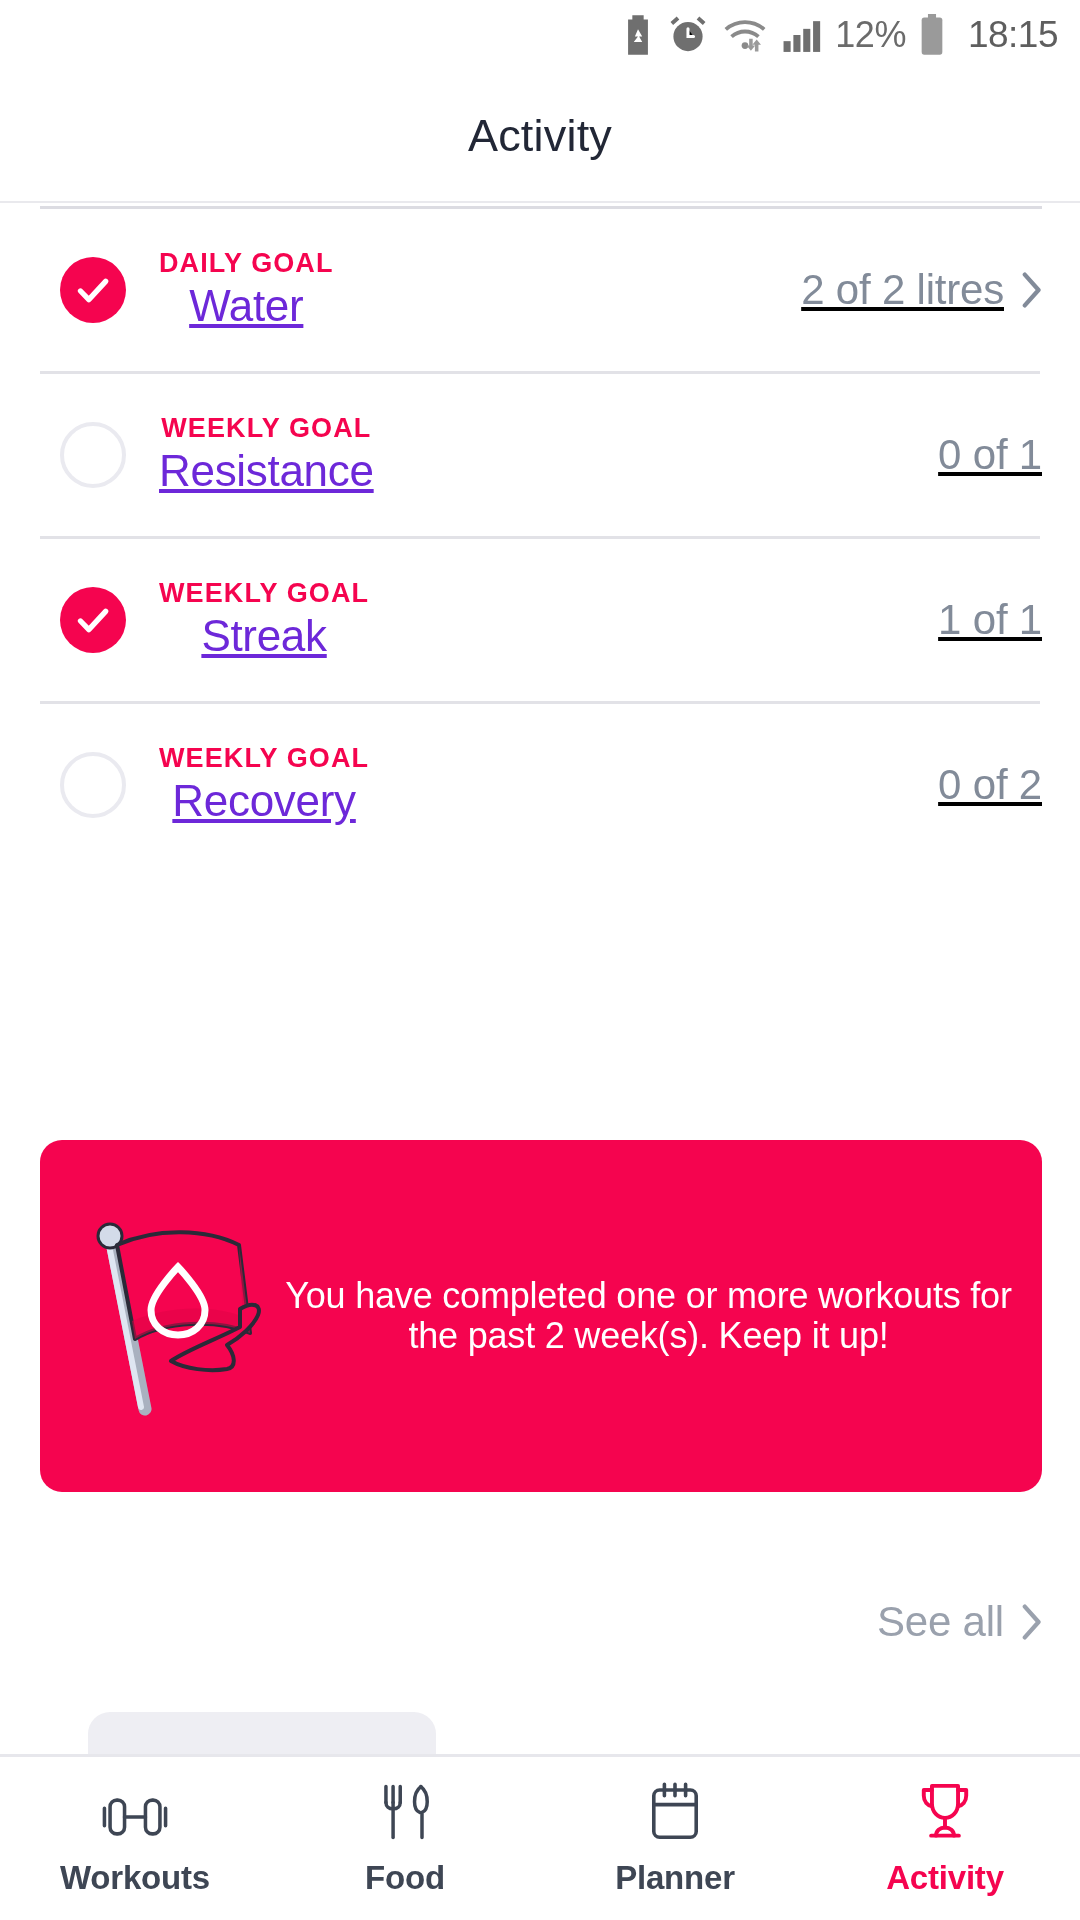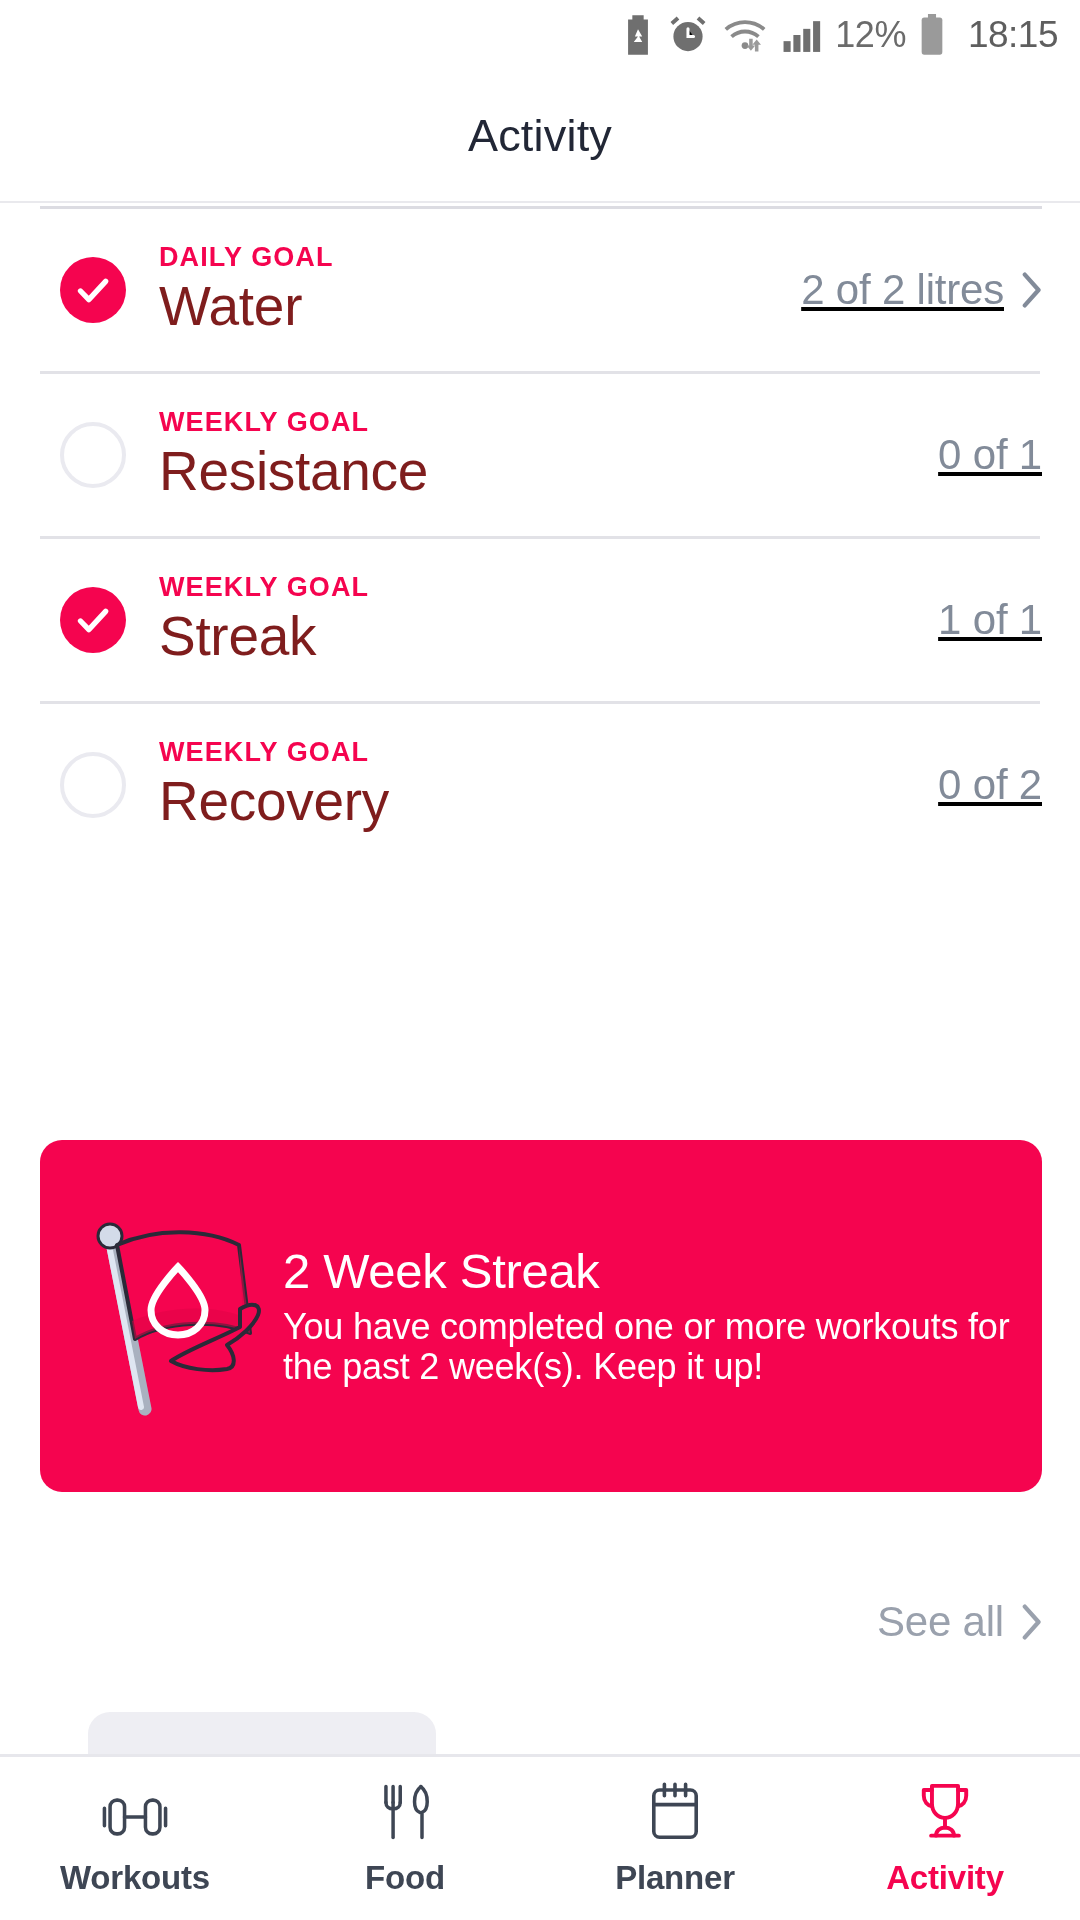--- a/index.html
+++ b/index.html
@@ -3,21 +3,21 @@
 <meta charset="utf-8">
 <style>
   * { margin:0; padding:0; box-sizing:border-box; }
   html, body {
     width:1080px; height:1920px;
     background:#ffffff;
     font-family:"Liberation Sans", sans-serif;
     -webkit-font-smoothing:antialiased;
     overflow:hidden;
   }
-  .screen { position:relative; width:1080px; height:1920px; background:#fff; }
+  .screen { position:relative; width:1080px; height:1920px; background:#fff;text-align:center; }
 
   
   .statusbar{
     position:absolute; top:0; left:0; width:1080px; height:70px;
     display:flex; align-items:center; justify-content:flex-end;
     padding-right:22px; gap:13px;
     color:#6f6f6f;
   }
   .statusbar .sicon{ display:flex; align-items:center; }
   .status-batt-pct{ font-size:36px; color:#6b6b6b; letter-spacing:-0.5px; }
@@ -52,21 +52,21 @@
   }
   .bullet.done{ background:#F5044F; }
   .bullet.todo{ background:#fff; border:4px solid #eaeaf0; }
   .bullet.done svg{ width:40px; height:40px; }
 
   .goal-text{ margin-left:33px; display:flex; flex-direction:column; justify-content:center; }
   .goal-kicker{
     font-size:27px; font-weight:bold; color:#F5044F;
     letter-spacing:1.1px; line-height:1.05; margin-bottom:5px;
   }
-  .goal-name{ font-size:55px; color:#7f1d1d; letter-spacing:-0.3px; line-height:1.1; }
+  .goal-name{ font-size:44px; color:#6d28d9; letter-spacing:-0.3px; line-height:1.1;text-decoration:underline; }
 
   .goal-right{
     margin-left:auto; display:flex; align-items:center; gap:18px;text-decoration:underline;
   }
   .goal-value{ font-size:42px; color:#828b99; letter-spacing:-0.2px; white-space:nowrap; }
   .chev{ width:20px; height:36px; flex:0 0 20px; }
 
   
   .streak-card{
     position:absolute; left:40px; top:1140px; width:1002px; height:352px;
@@ -239,21 +239,20 @@
 
         <path d="M40 36 C80 18 130 20 162 36 L173 124 C140 110 88 112 58 130 Z" fill="#F5044F" stroke="#2a2a38" stroke-width="4" stroke-linejoin="round"></path>
         <path d="M162 36 L173 124 C140 110 88 112 58 130 L55 112 C92 96 140 96 166 108 Z" fill="#e00347" opacity="0.55"></path>
 
         <path d="M163 100 C176 92 185 96 181 106 C177 116 164 128 150 136 C158 146 160 158 150 160 C132 163 108 160 94 152 C110 141 140 130 163 118 Z" fill="#F5044F" stroke="#2a2a38" stroke-width="4" stroke-linejoin="round"></path>
 
         <path d="M101 58 C101 58 128 86 128 101 C128 116 116 126 101 126 C86 126 74 116 74 101 C74 86 101 58 101 58 Z" fill="none" stroke="#ffffff" stroke-width="7"></path>
       </svg>
     </div>
     <div class="streak-copy">
-      <div class="streak-title">2 Week Streak</div>
       <div class="streak-body">You have completed one or more workouts for the past 2 week(s). Keep it up!</div>
     </div>
   </div>
 
   <div class="ach-head">
     <span class="ach-link">
       <span class="ach-link-text">See all</span>
       <span class="chev">
         <svg viewBox="0 0 12 22" width="20" height="36">
             <path fill="none" stroke="#9aa1ad" stroke-width="2.6" stroke-linecap="round" stroke-linejoin="round" d="M1.6 1.6L10 11l-8.4 9.4"></path>

